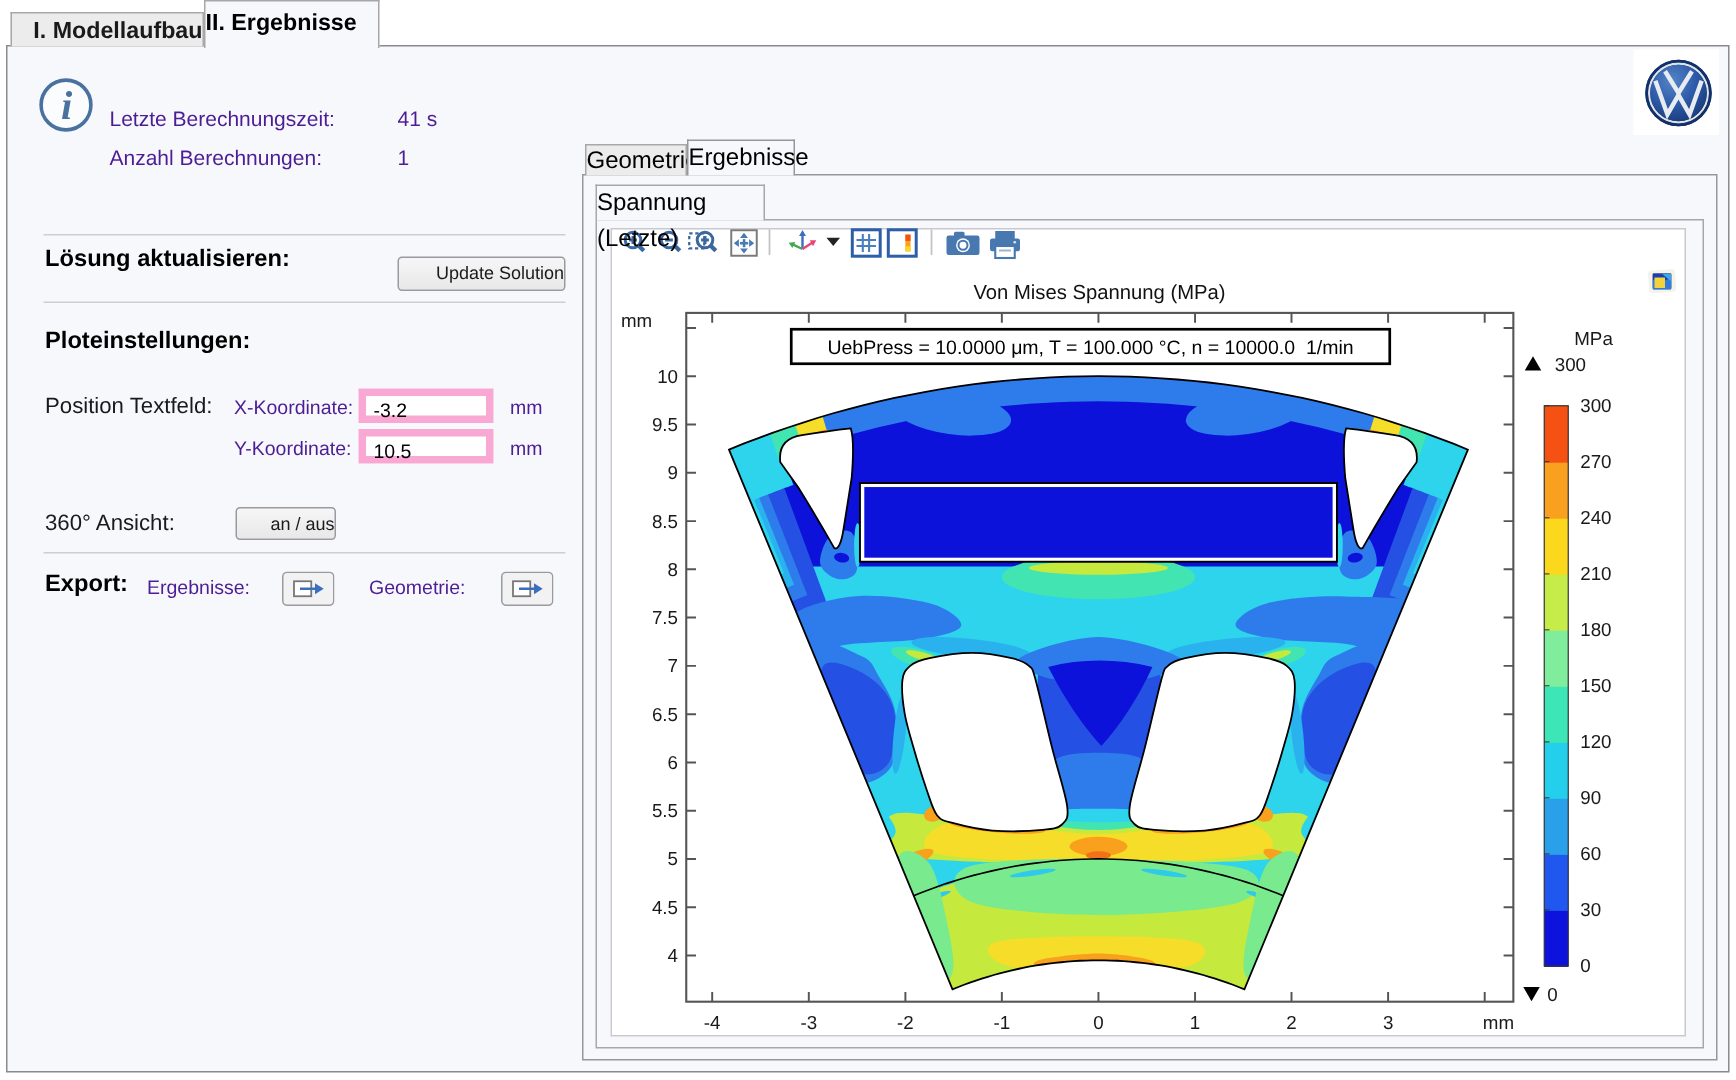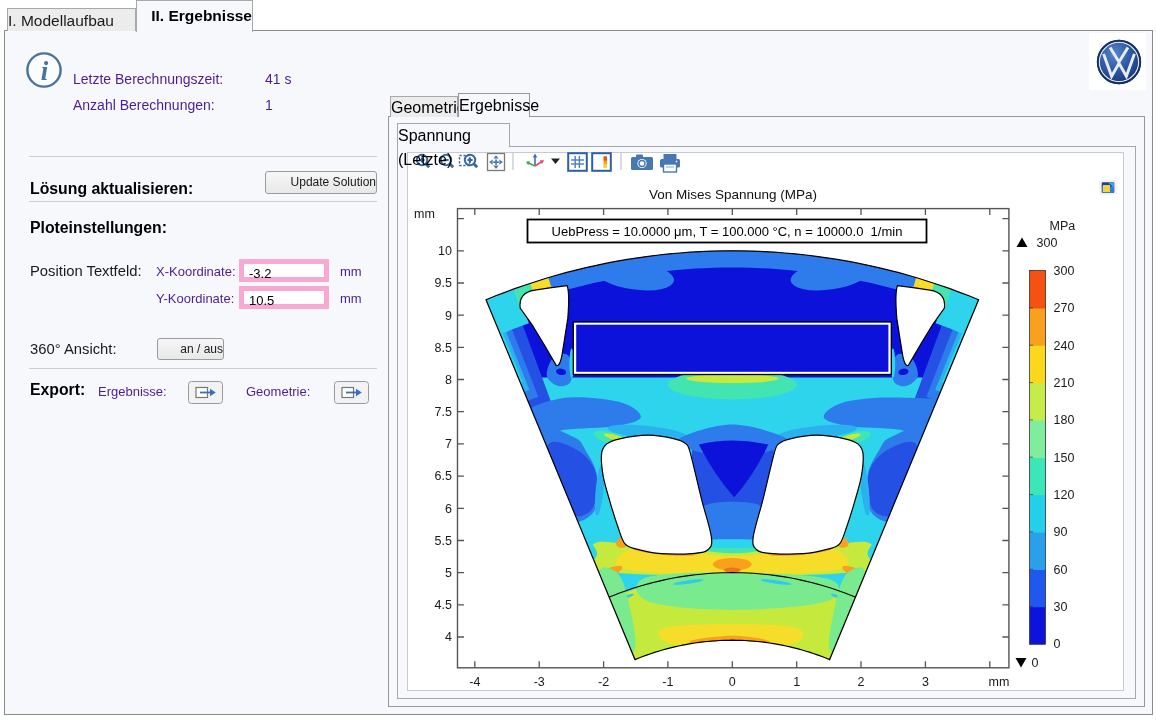--- a/index.html
+++ b/index.html
@@ -1,38 +1,38 @@
 <!DOCTYPE html>
 <html><head><meta charset="utf-8"><title>App</title><style>
 *{margin:0;padding:0;box-sizing:border-box}
 html,body{width:1157px;height:720px;background:#fff;font-family:"Liberation Sans",sans-serif;overflow:hidden;position:relative}
 .abs{position:absolute}
 .main{left:4px;top:30px;width:1149px;height:685px;background:#f7f8fc;border:1px solid #898a90}
-.tab1{left:7px;top:8px;width:129px;height:23px;background:#ececec;border:1px solid #a8a8a8;border-bottom:none;font-weight:normal;font-size:15.5px;text-align:left;line-height:23px;color:#1a1a1a}
-.tab2{left:136px;top:0px;width:117px;height:32px;background:#f7f8fc;border:1px solid #a8a8a8;border-bottom:none;font-weight:bold;font-size:15.5px;text-align:right;line-height:30px;color:#000;z-index:5}
+.tab1{left:7px;top:8px;width:129px;height:23px;background:#ececec;border:1px solid #a8a8a8;border-bottom:none;font-weight:bold;font-size:15.5px;text-align:right;line-height:23px;color:#1a1a1a}
+.tab2{left:136px;top:0px;width:117px;height:32px;background:#f7f8fc;border:1px solid #a8a8a8;border-bottom:none;font-weight:bold;font-size:15.5px;text-align:left;line-height:30px;color:#000;z-index:5}
 .btn{position:absolute;background:linear-gradient(#f6f6f6,#e8e8e8);border:1px solid #9a9aa0;border-radius:3px;font-size:12px;color:#1a1a1a;text-align:right}
 .inp{position:absolute;background:#fff;border:5px solid #f9a8d4;font-size:13px;color:#000;padding-left:5px;line-height:20px}
 .lbl{position:absolute;font-size:13px;color:#4c1d95;white-space:nowrap}
 .hd{position:absolute;font-weight:bold;font-size:15.8px;color:#000;white-space:nowrap}
 .ul{position:absolute;font-size:14.8px;color:#1a1a1a;white-space:nowrap}
 .rtab{position:absolute;font-size:16px;text-align:left;color:#000000}
 .panel{position:absolute;border:1px solid #96979d;background:#f7f8fc}
 </style></head><body>
 <div class="abs main"></div>
 <div class="abs tab1">I. Modellaufbau</div>
 <div class="abs tab2">II. Ergebnisse</div>
 <svg class="abs" style="left:25px;top:51px" width="38" height="38" viewBox="0 0 38 38">
 <circle cx="19" cy="19" r="16.6" fill="#fbfcfe" stroke="#49729f" stroke-width="2.4"></circle>
 <text x="19.5" y="28.5" font-family="Liberation Serif,serif" font-style="italic" font-weight="bold" font-size="27" text-anchor="middle" fill="#49729f">i</text>
 </svg>
 <div class="lbl" style="left:73px;top:71px;font-size:14px">Letzte Berechnungszeit:</div>
 <div class="lbl" style="left:265px;top:71px;font-size:14px">41 s</div>
 <div class="lbl" style="left:73px;top:97px;font-size:14px">Anzahl Berechnungen:</div>
 <div class="lbl" style="left:265px;top:97px;font-size:14px">1</div>
-<div class="hd" style="left:30px;top:180px">Lösung aktualisieren:</div>
+<div class="hd" style="left:30px;top:164px">Lösung aktualisieren:</div>
 <div class="btn" style="left:265px;top:171px;width:112px;height:23px;line-height:21px">Update Solution</div>
 <div class="abs" style="left:29px;top:156px;width:348px;border-top:1px solid #cdcdd2"></div>
 <div class="abs" style="left:29px;top:201px;width:348px;border-top:1px solid #cdcdd2"></div>
 <div class="abs" style="left:29px;top:368px;width:348px;border-top:1px solid #cdcdd2"></div>
 <div class="hd" style="left:30px;top:219px">Ploteinstellungen:</div>
 <div class="ul" style="left:30px;top:263px">Position Textfeld:</div>
 <div class="lbl" style="left:156px;top:264px">X-Koordinate:</div>
 <div class="inp" style="left:239px;top:259px;width:90px;height:23px">-3.2</div>
 <div class="lbl" style="left:340px;top:264px">mm</div>
 <div class="lbl" style="left:156px;top:291px">Y-Koordinate:</div>

